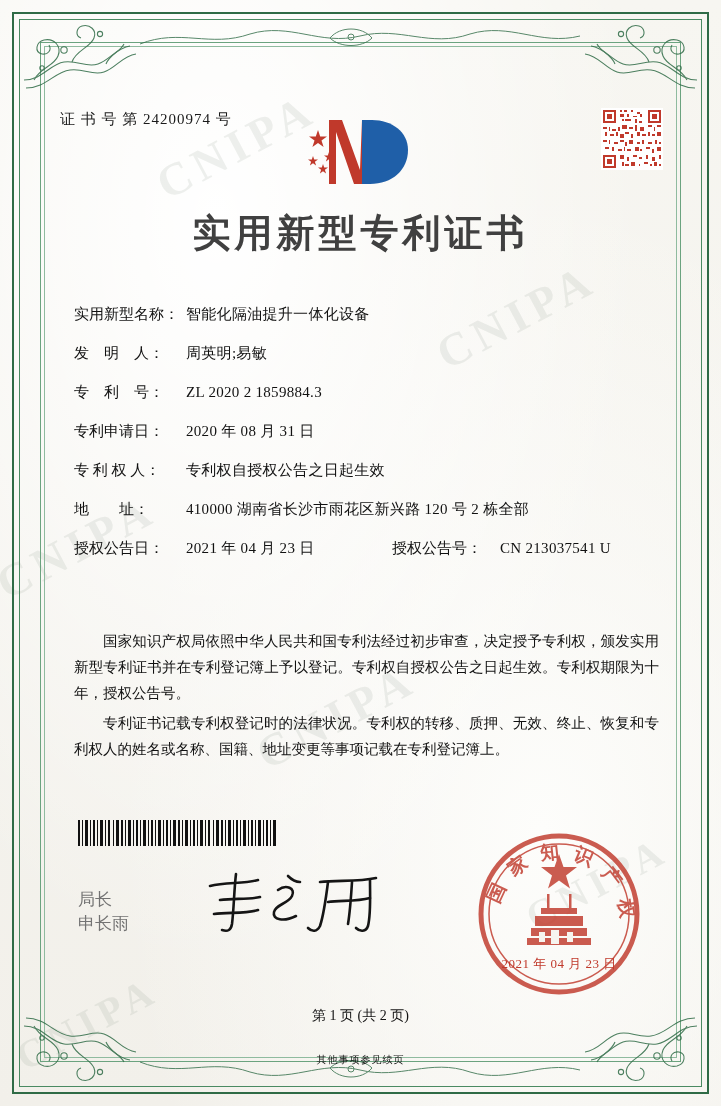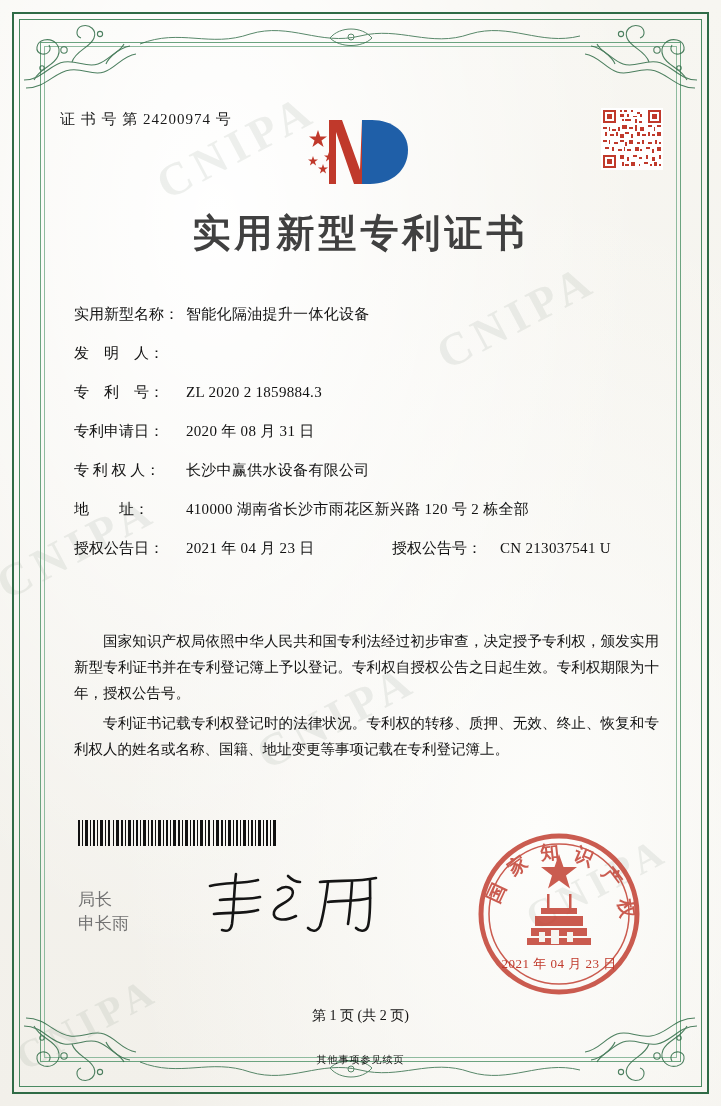--- a/index.html
+++ b/index.html
@@ -428,32 +428,33 @@
 
   <div class="title">实用新型专利证书</div>
 
   <div class="fields">
     <div class="row">
       <div class="label">实用新型名称：</div>
       <div class="value">智能化隔油提升一体化设备</div>
     </div>
     <div class="row">
       <div class="label">发    明    人：</div>
+      <div class="value">周英明;易敏</div>
     </div>
     <div class="row">
       <div class="label">专    利    号：</div>
       <div class="value">ZL 2020 2 1859884.3</div>
     </div>
     <div class="row">
       <div class="label">专利申请日：</div>
       <div class="value">2020 年 08 月 31 日</div>
     </div>
     <div class="row">
       <div class="label">专 利 权 人：</div>
-      <div class="value">长沙中赢供水设备有限公司</div>
+      <div class="value">专利权自授权公告之日起生效</div>
     </div>
     <div class="row">
       <div class="label">地        址：</div>
       <div class="value">410000 湖南省长沙市雨花区新兴路 120 号 2 栋全部</div>
     </div>
     <div class="row two">
       <div class="label">授权公告日：</div>
       <div class="value">2021 年 04 月 23 日</div>
       <div class="label2">授权公告号：</div>
       <div class="value">CN 213037541 U</div>

